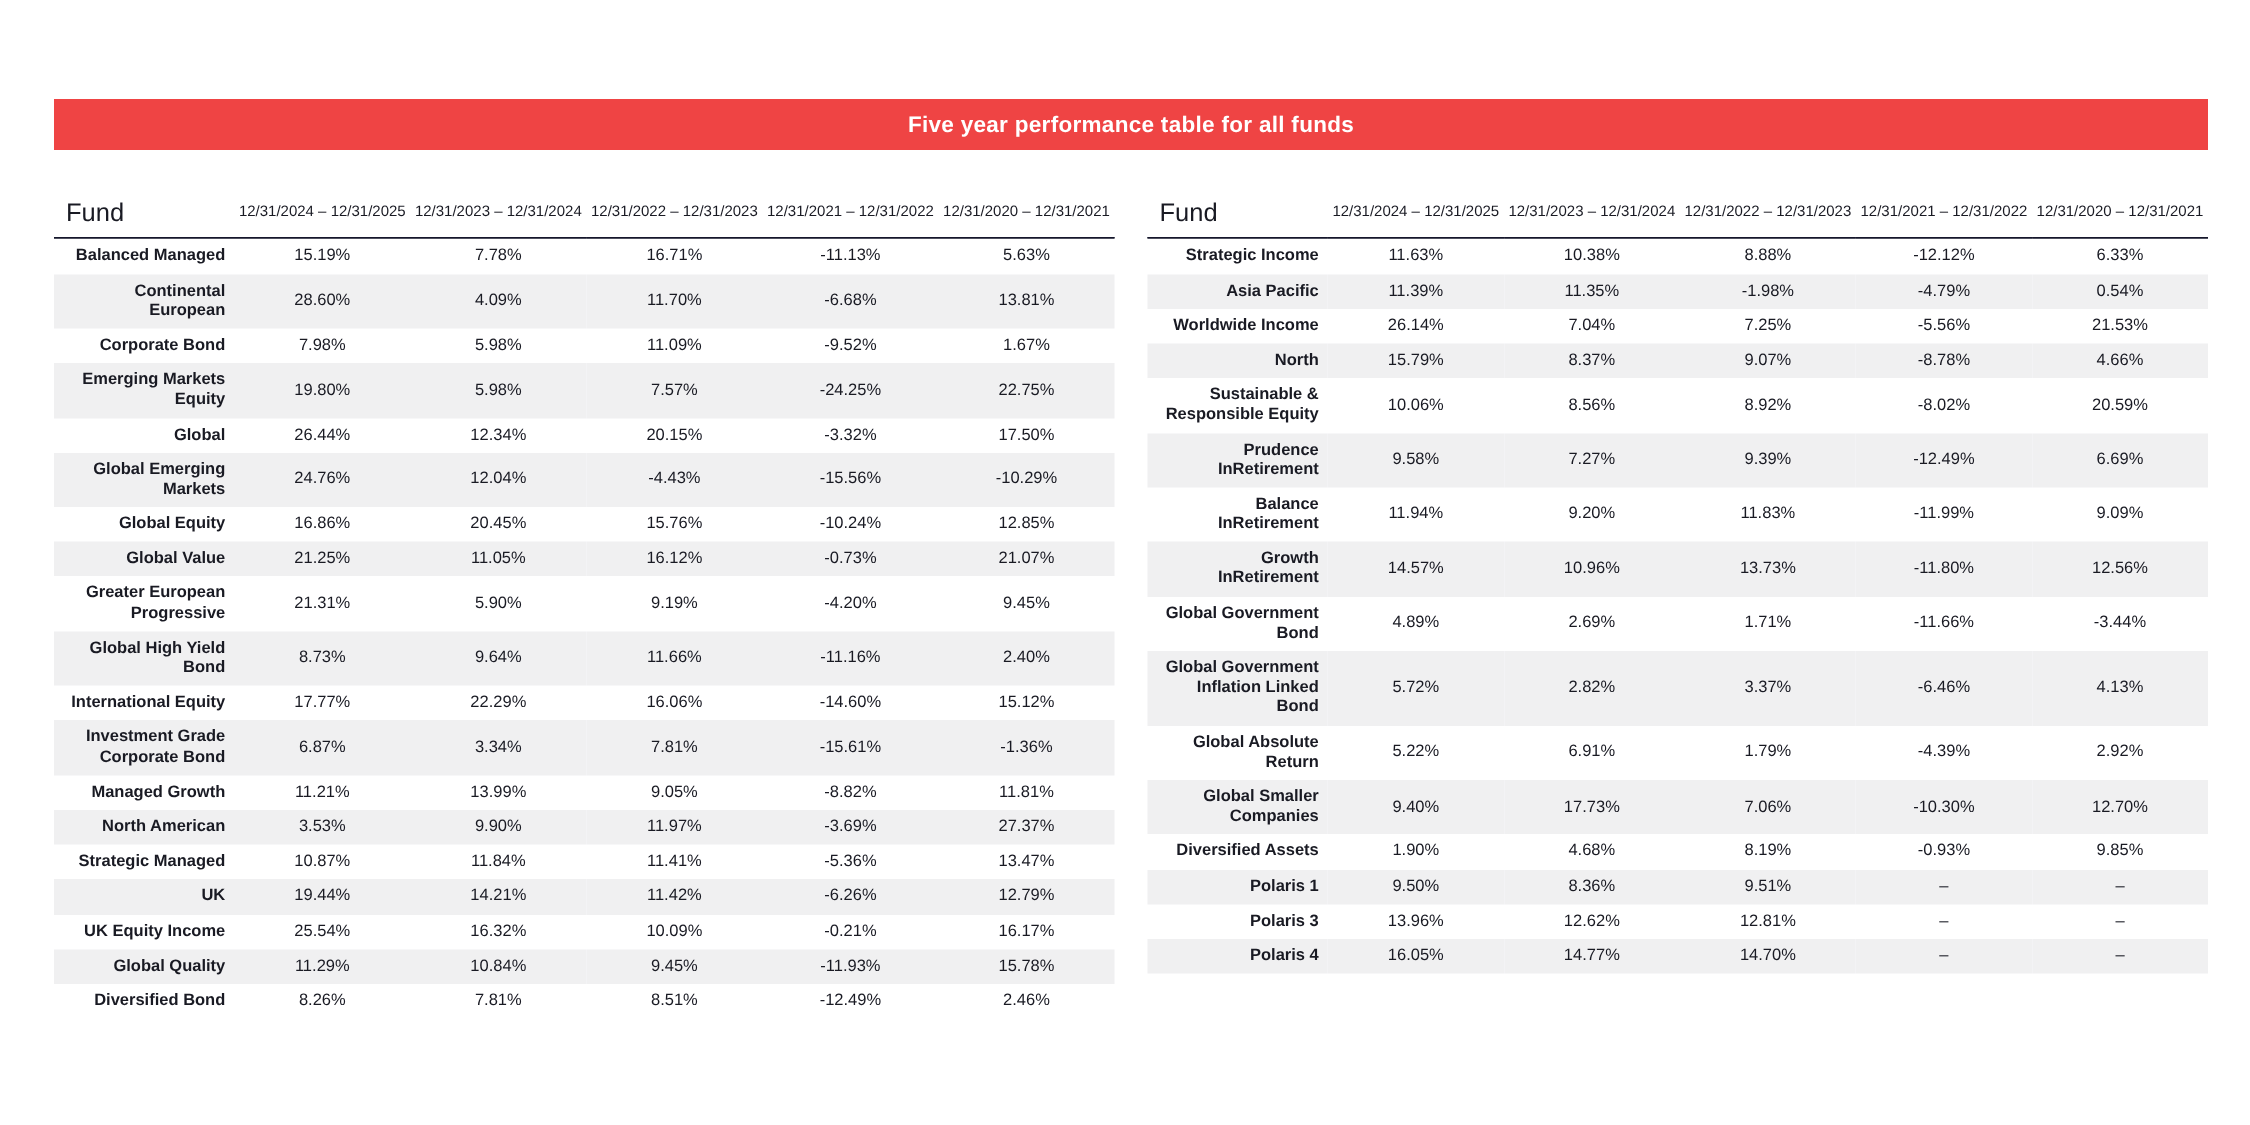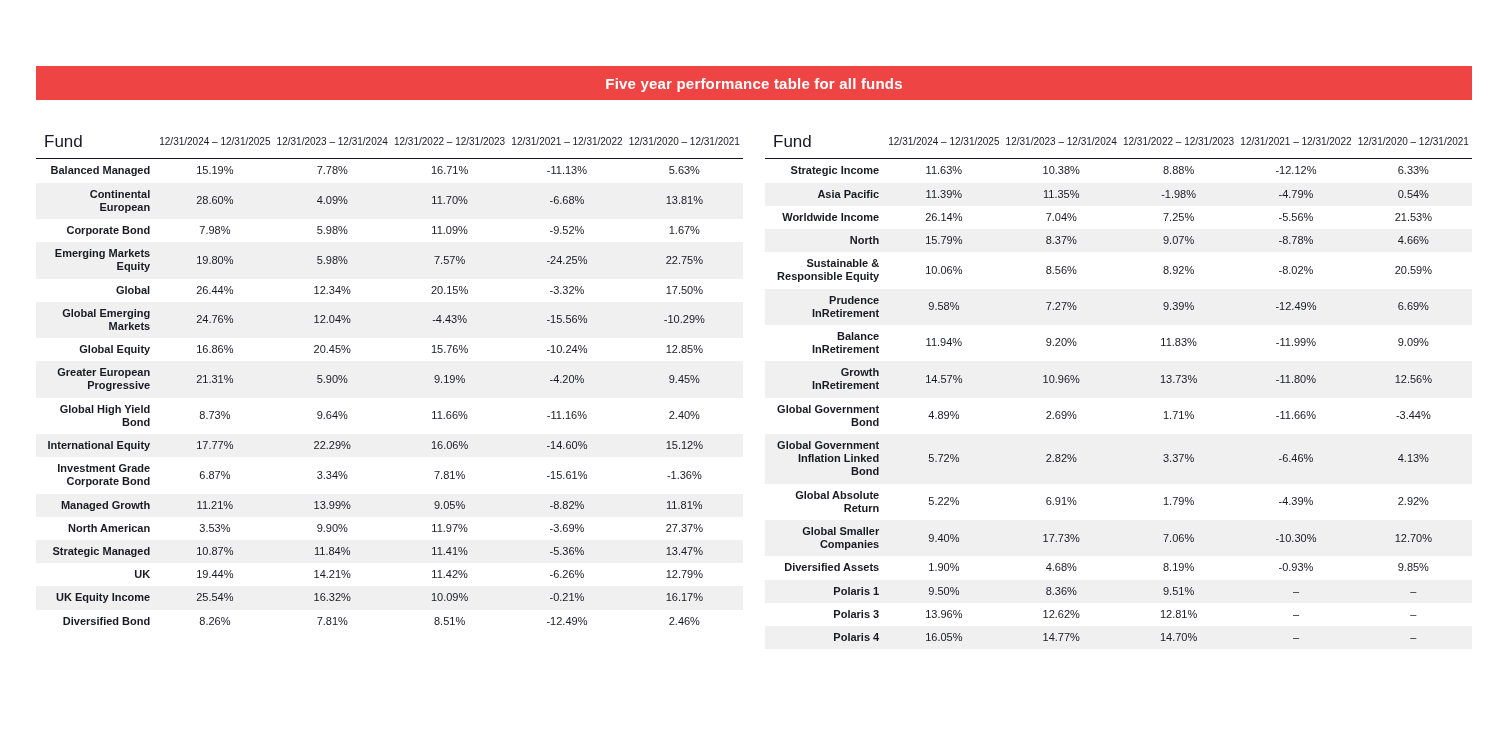--- a/index.html
+++ b/index.html
@@ -147,20 +147,28 @@
           </tr>
           <tr>
             <td class="fund-col">Global Equity</td>
             <td>16.86%</td>
             <td>20.45%</td>
             <td>15.76%</td>
             <td>-10.24%</td>
             <td>12.85%</td>
           </tr>
           <tr>
+            <td class="fund-col">Global Value</td>
+            <td>21.25%</td>
+            <td>11.05%</td>
+            <td>16.12%</td>
+            <td>-0.73%</td>
+            <td>21.07%</td>
+          </tr>
+          <tr>
             <td class="fund-col">Greater European Progressive</td>
             <td>21.31%</td>
             <td>5.90%</td>
             <td>9.19%</td>
             <td>-4.20%</td>
             <td>9.45%</td>
           </tr>
           <tr>
             <td class="fund-col">Global High Yield Bond</td>
             <td>8.73%</td>
@@ -219,20 +227,28 @@
           </tr>
           <tr>
             <td class="fund-col">UK Equity Income</td>
             <td>25.54%</td>
             <td>16.32%</td>
             <td>10.09%</td>
             <td>-0.21%</td>
             <td>16.17%</td>
           </tr>
           <tr>
+            <td class="fund-col">Global Quality</td>
+            <td>11.29%</td>
+            <td>10.84%</td>
+            <td>9.45%</td>
+            <td>-11.93%</td>
+            <td>15.78%</td>
+          </tr>
+          <tr>
             <td class="fund-col">Diversified Bond</td>
             <td>8.26%</td>
             <td>7.81%</td>
             <td>8.51%</td>
             <td>-12.49%</td>
             <td>2.46%</td>
           </tr>
         </tbody>
       </table>
     <table class="fund-table">

